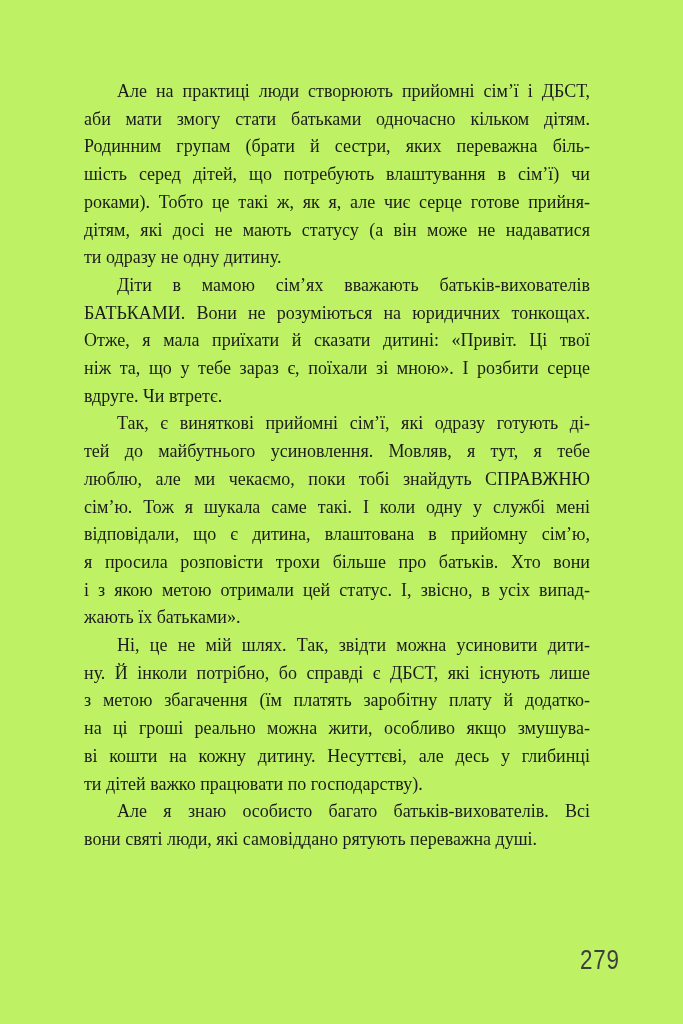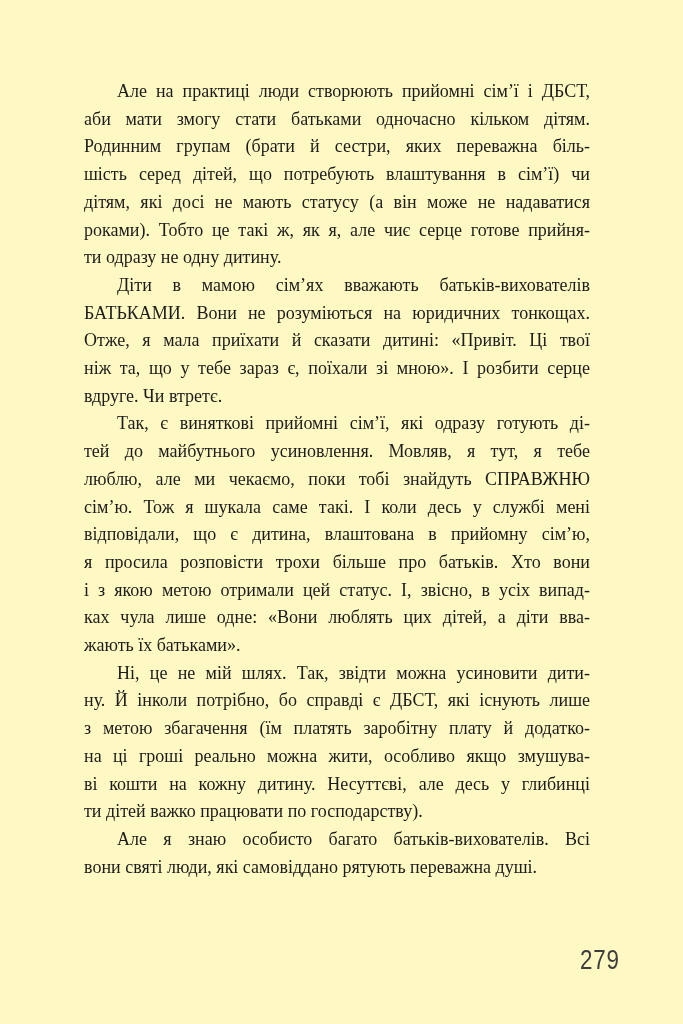--- a/index.html
+++ b/index.html
@@ -4,21 +4,21 @@
 <style>
   html, body {
     margin: 0;
     padding: 0;
     background: #ffffff;
   }
   .book-page {
     position: relative;
     width: 683px;
     height: 1024px;
-    background: #fef9c3;
+    background: #bef264;
     overflow: hidden;
     font-family: "Liberation Serif", "DejaVu Serif", serif;
     color: #1c1c1c;
   }
   .text-block {
     position: absolute;
     left: 84px;
     top: 78px;
     width: 506px;
     font-size: 18px;
@@ -57,40 +57,39 @@
 </head>
 <body>
 
 <div class="book-page">
   <div class="text-block" id="text-block">
       <div class="paragraph">
         <div class="line first">Але на практиці люди створюють прийомні сім’ї і ДБСТ,</div>
         <div class="line">аби мати змогу стати батьками одночасно кільком дітям.</div>
         <div class="line">Родинним групам (брати й сестри, яких переважна біль-</div>
         <div class="line">шість серед дітей, що потребують влаштування в сім’ї) чи</div>
+        <div class="line">роками). Тобто це такі ж, як я, але чиє серце готове прийня-</div>
         <div class="line">дітям, які досі не мають статусу (а він може не надаватися</div>
-        <div class="line">роками). Тобто це такі ж, як я, але чиє серце готове прийня-</div>
         <div class="line last">ти одразу не одну дитину.</div>
       </div>
       <div class="paragraph">
         <div class="line first">Діти в мамою сім’ях вважають батьків-вихователів</div>
         <div class="line">БАТЬКАМИ. Вони не розуміються на юридичних тонкощах.</div>
         <div class="line">Отже, я мала приїхати й сказати дитині: «Привіт. Ці твої</div>
         <div class="line">ніж та, що у тебе зараз є, поїхали зі мною». І розбити серце</div>
         <div class="line last">вдруге. Чи втретє.</div>
       </div>
       <div class="paragraph">
         <div class="line first">Так, є виняткові прийомні сім’ї, які одразу готують ді-</div>
         <div class="line">тей до майбутнього усиновлення. Мовляв, я тут, я тебе</div>
         <div class="line">люблю, але ми чекаємо, поки тобі знайдуть СПРАВЖНЮ</div>
-        <div class="line">сім’ю. Тож я шукала саме такі. І коли десь у службі мені</div>
+        <div class="line">сім’ю. Тож я шукала саме такі. І коли одну у службі мені</div>
         <div class="line">відповідали, що є дитина, влаштована в прийомну сім’ю,</div>
         <div class="line">я просила розповісти трохи більше про батьків. Хто вони</div>
         <div class="line">і з якою метою отримали цей статус. І, звісно, в усіх випад-</div>
-        <div class="line">ках чула лише одне: «Вони люблять цих дітей, а діти вва-</div>
         <div class="line last">жають їх батьками».</div>
       </div>
       <div class="paragraph">
         <div class="line first">Ні, це не мій шлях. Так, звідти можна усиновити дити-</div>
         <div class="line">ну. Й інколи потрібно, бо справді є ДБСТ, які існують лише</div>
         <div class="line">з метою збагачення (їм платять заробітну плату й додатко-</div>
         <div class="line">на ці гроші реально можна жити, особливо якщо змушува-</div>
         <div class="line">ві кошти на кожну дитину. Несуттєві, але десь у глибинці</div>
         <div class="line last">ти дітей важко працювати по господарству).</div>
       </div>

